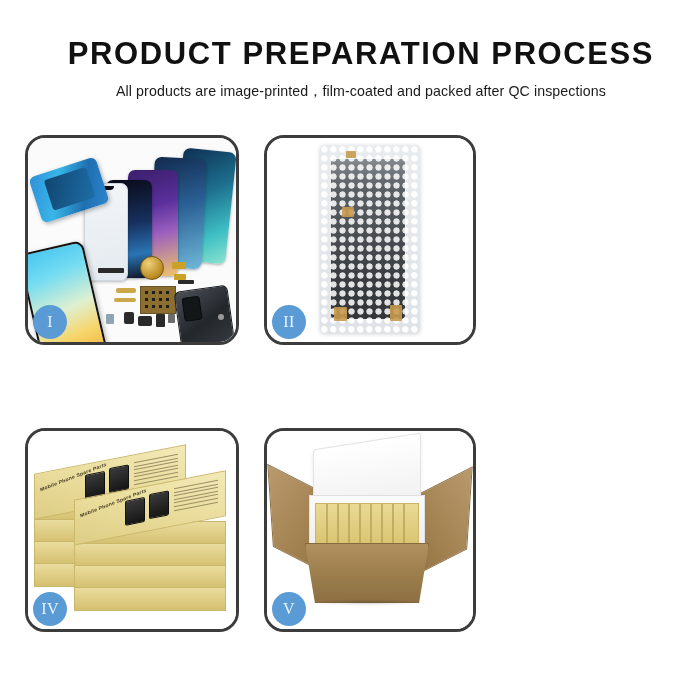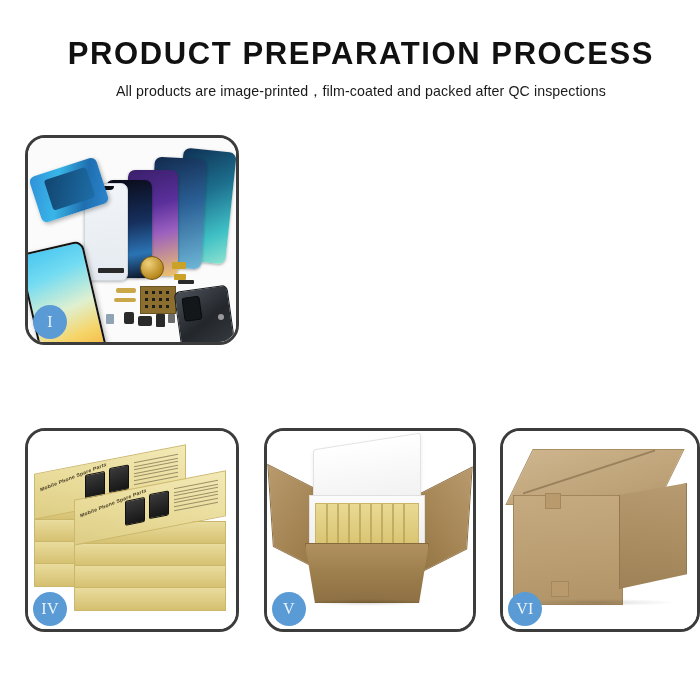--- a/index.html
+++ b/index.html
@@ -292,20 +292,35 @@
         <div class="backplate">
           <span class="cam"></span>
         </div>
         <div class="part" style="left:190px;top:176px;width:6px;height:6px;border-radius:50%;background:#999;"></div>
       </div>
       <div class="badge">
         <span>I</span>
       </div>
     </div>
 
+    <div class="panel p2">
+      <div class="photo scene2">
+        <div class="wrap">
+          <span class="inner"></span>
+          <span class="bub"></span>
+          <span class="tape" style="left:26px;top:6px;width:10px;height:7px;"></span>
+          <span class="tape" style="left:22px;top:62px;width:12px;height:10px;"></span>
+          <span class="tape" style="left:14px;top:162px;width:13px;height:14px;"></span>
+          <span class="tape" style="left:70px;top:160px;width:12px;height:16px;"></span>
+        </div>
+      </div>
+      <div class="badge">
+        <span>II</span>
+      </div>
+    </div>
 
 
     <div class="panel p4">
       <div class="photo scene4">
         <div class="stack">
 
           <div class="slab sideface" style="left:0px;top:52px;"></div>
           <div class="slab sideface" style="left:0px;top:74px;"></div>
           <div class="slab sideface" style="left:0px;top:96px;"></div>
           <div class="slab sideface" style="left:0px;top:118px;"></div>
@@ -368,29 +383,15 @@
             <i style="left:87px"></i>
         </div>
         <div class="c5-front"></div>
         <div class="c5-shadow"></div>
       </div>
       <div class="badge">
         <span>V</span>
       </div>
     </div>
 
-    <div class="panel p6">
-      <div class="photo scene6">
-        <div class="c6-top"></div>
-        <div class="c6-front"></div>
-        <div class="c6-side"></div>
-        <div class="c6-seam" style="left:20px;top:40px;width:132px;height:2px;transform:skewY(-18deg);"></div>
-        <div class="c6-tape" style="left:42px;top:62px;width:14px;height:14px;"></div>
-        <div class="c6-tape" style="left:48px;top:150px;width:16px;height:14px;"></div>
-        <div class="c6-shadow"></div>
-      </div>
-      <div class="badge">
-        <span>VI</span>
-      </div>
-    </div>
 
   </div>
 </div>
 
 </body></html>

